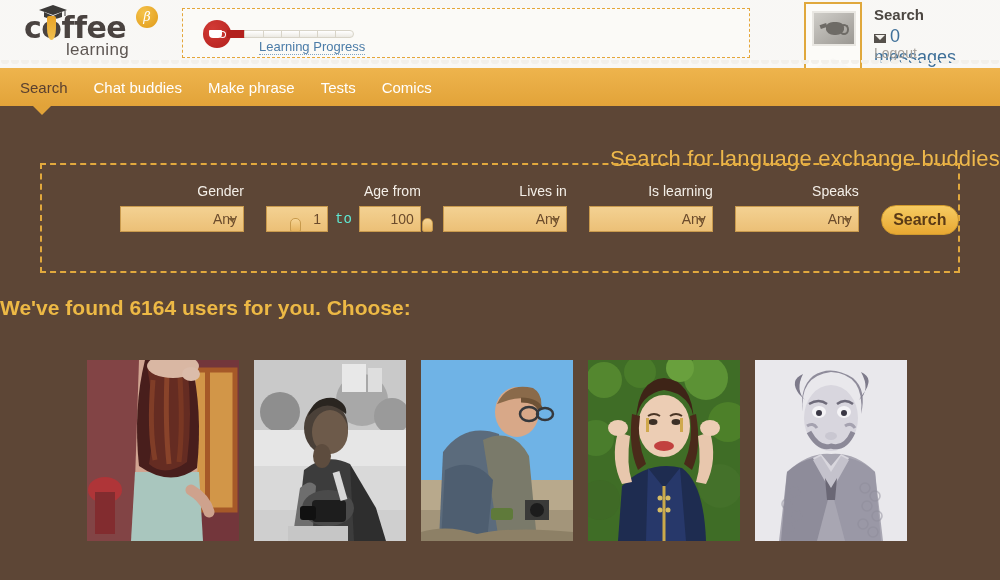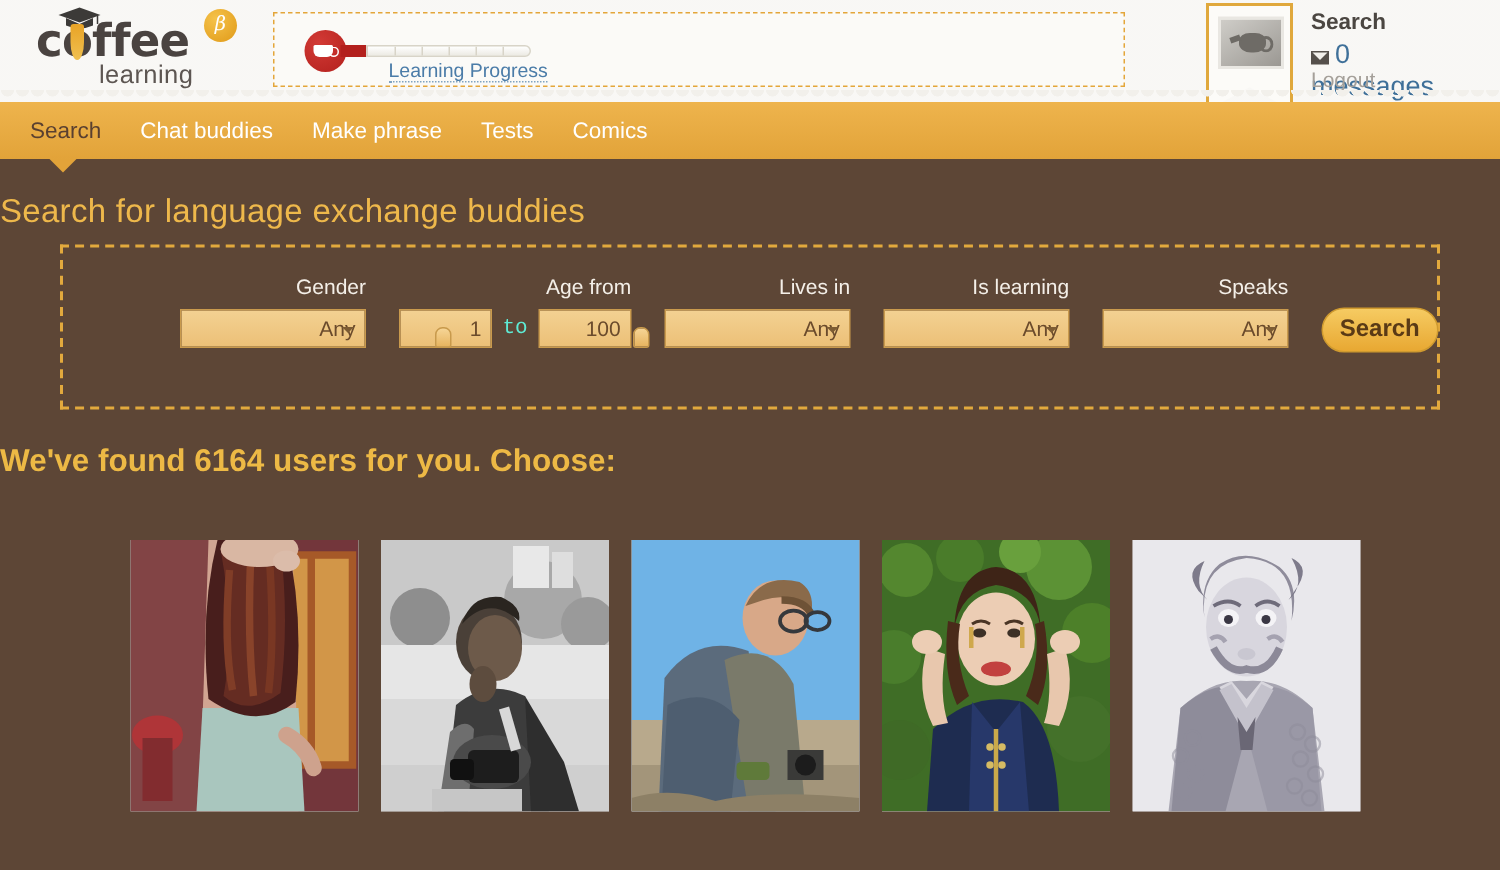--- a/index.html
+++ b/index.html
@@ -320,24 +320,24 @@
 
   
   .main {
     position: relative;
     width: 1000px;
     height: 474px;
     background: #5d4636;
   }
 
   .page-title {
-    text-align: left;
+    text-align: right;
     color: #eeb84b;
     font-size: 22px;
-    padding-top: 22px;
+    padding-top: 40px;
     letter-spacing: 0.2px;
   }
 
   .search-panel {
     position: absolute;
     left: 40px;
     top: 57px;
     width: 920px;
     height: 110px;
     border: 2px dashed #e2a93d;

